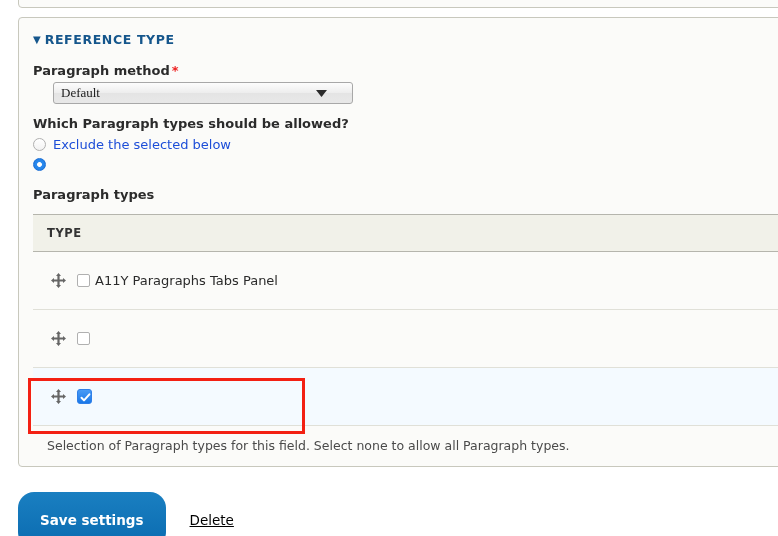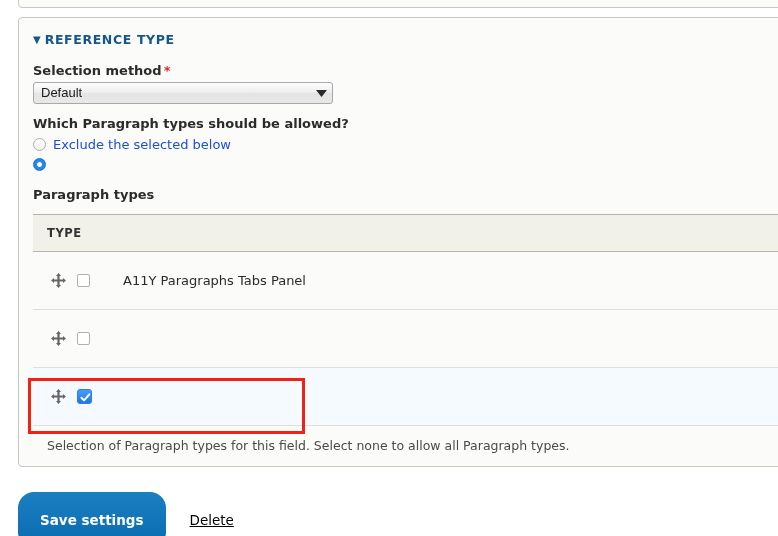--- a/index.html
+++ b/index.html
@@ -87,27 +87,28 @@
     height: 22px;
     margin-bottom: 12px;
   }
   .select-box {
     width: 100%;
     height: 22px;
     box-sizing: border-box;
     border: 1px solid #a8a8a8;
     border-radius: 3px;
     background: linear-gradient(to bottom, #fdfdfd 0%, #ededed 50%, #e4e4e4 51%, #e8e8e8 100%);
-    font-family: Liberation Sans, sans-serif;
+    font-family: Liberation Serif, serif;
     font-size: 13px;
     color: #1a1a1a;
     padding: 0 26px 0 7px;
     line-height: 20px;
     white-space: nowrap;
     overflow: hidden;
+    margin-left: 20px;
   }
   .select-arrow {
     position: absolute;
     right: 1px;
     top: 1px;
     width: 22px;
     height: 20px;
     display: flex;
     align-items: center;
     justify-content: center;
@@ -218,21 +219,20 @@
   }
   .checkbox.checked svg {
     position: absolute;
     left: 1px;
     top: 1px;
   }
   .row-label {
     font-size: 13px;
     color: #2b2b2b;
     white-space: nowrap;
-    margin-left: 28px;
   }
 
   .help-text {
     font-size: 12.5px;
     color: #4a4a4a;
     padding: 12px 14px 13px 14px;
   }
 
   
   .annot-box {
@@ -280,21 +280,21 @@
 <div class="top-stub"></div>
 
 <div class="details-panel">
 
   <div class="summary-row">
     <span class="disclosure-tri">▼</span><span class="summary-title">REFERENCE TYPE</span>
   </div>
 
   <div class="panel-body">
 
-    <label class="field-label"><span>Selection method</span><span class="req-star">*</span></label>
+    <label class="field-label"><span>Paragraph method</span><span class="req-star">*</span></label>
 
     <div class="select-wrap">
       <div class="select-box">Default</div>
       <span class="select-arrow">
         <svg width="11" height="8" viewBox="0 0 11 8">
             <polygon points="0,1 11,1 5.5,8" fill="#2a2a2a"></polygon>
           </svg>
       </span>
     </div>
 

